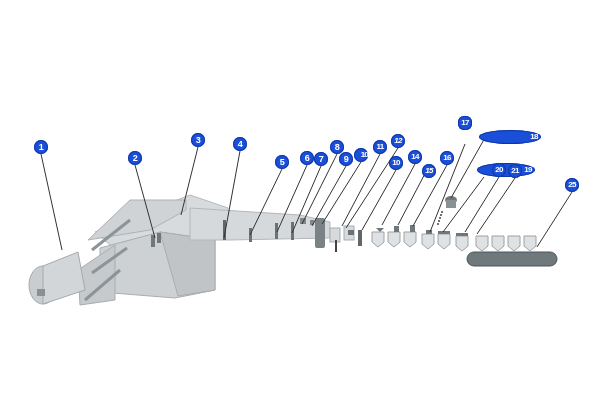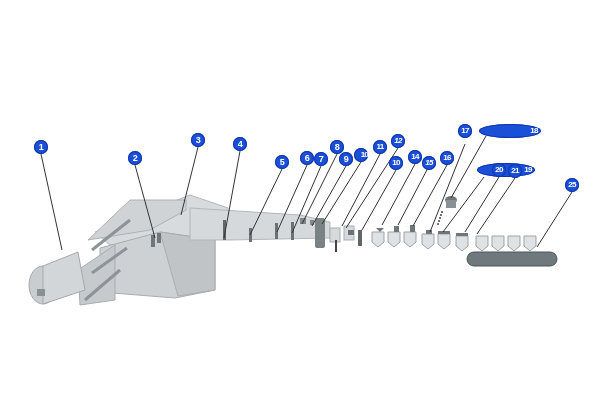--- a/index.html
+++ b/index.html
@@ -111,22 +111,22 @@
       <div class="callout" style="left: 275px; top: 155px;">5</div>
       <div class="callout" style="left: 300px; top: 151px;">6</div>
       <div class="callout" style="left: 314px; top: 152px;">7</div>
       <div class="callout" style="left: 330px; top: 140px;">8</div>
       <div class="callout" style="left: 339px; top: 152px;">9</div>
       <div class="callout two" style="left: 354px; top: 148px; text-align: right;">10</div>
       <div class="callout two" style="left: 373px; top: 140px;">11</div>
       <div class="callout two" style="left: 391px; top: 134px; font-style: italic;">12</div>
       <div class="callout two" style="left: 389px; top: 156px;">10</div>
       <div class="callout two" style="left: 408px; top: 150px; border-radius: 7px;">14</div>
-      <div class="callout two" style="left: 422px; top: 156px; font-style: italic;">15</div>
+      <div class="callout two" style="left: 422px; top: 164px; font-style: italic;">15</div>
       <div class="callout two" style="left: 440px; top: 151px;">16</div>
-      <div class="callout two" style="left: 458px; top: 124px;">17</div>
-      <div class="callout two" style="left: 479px; top: 124px; padding-left: 48px;">18</div>
+      <div class="callout two" style="left: 458px; top: 116px; border-radius: 6px;">17</div>
+      <div class="callout two" style="left: 479px; top: 130px; padding-left: 48px;">18</div>
       <div class="callout two" style="left: 477px; top: 163px; padding-left: 44px;">19</div>
       <div class="callout two" style="left: 492px; top: 163px;">20</div>
       <div class="callout two" style="left: 508px; top: 164px;">21</div>
       <div class="callout two" style="left: 565px; top: 178px;">25</div>
     </div>
 </div>
 
 </body></html>

